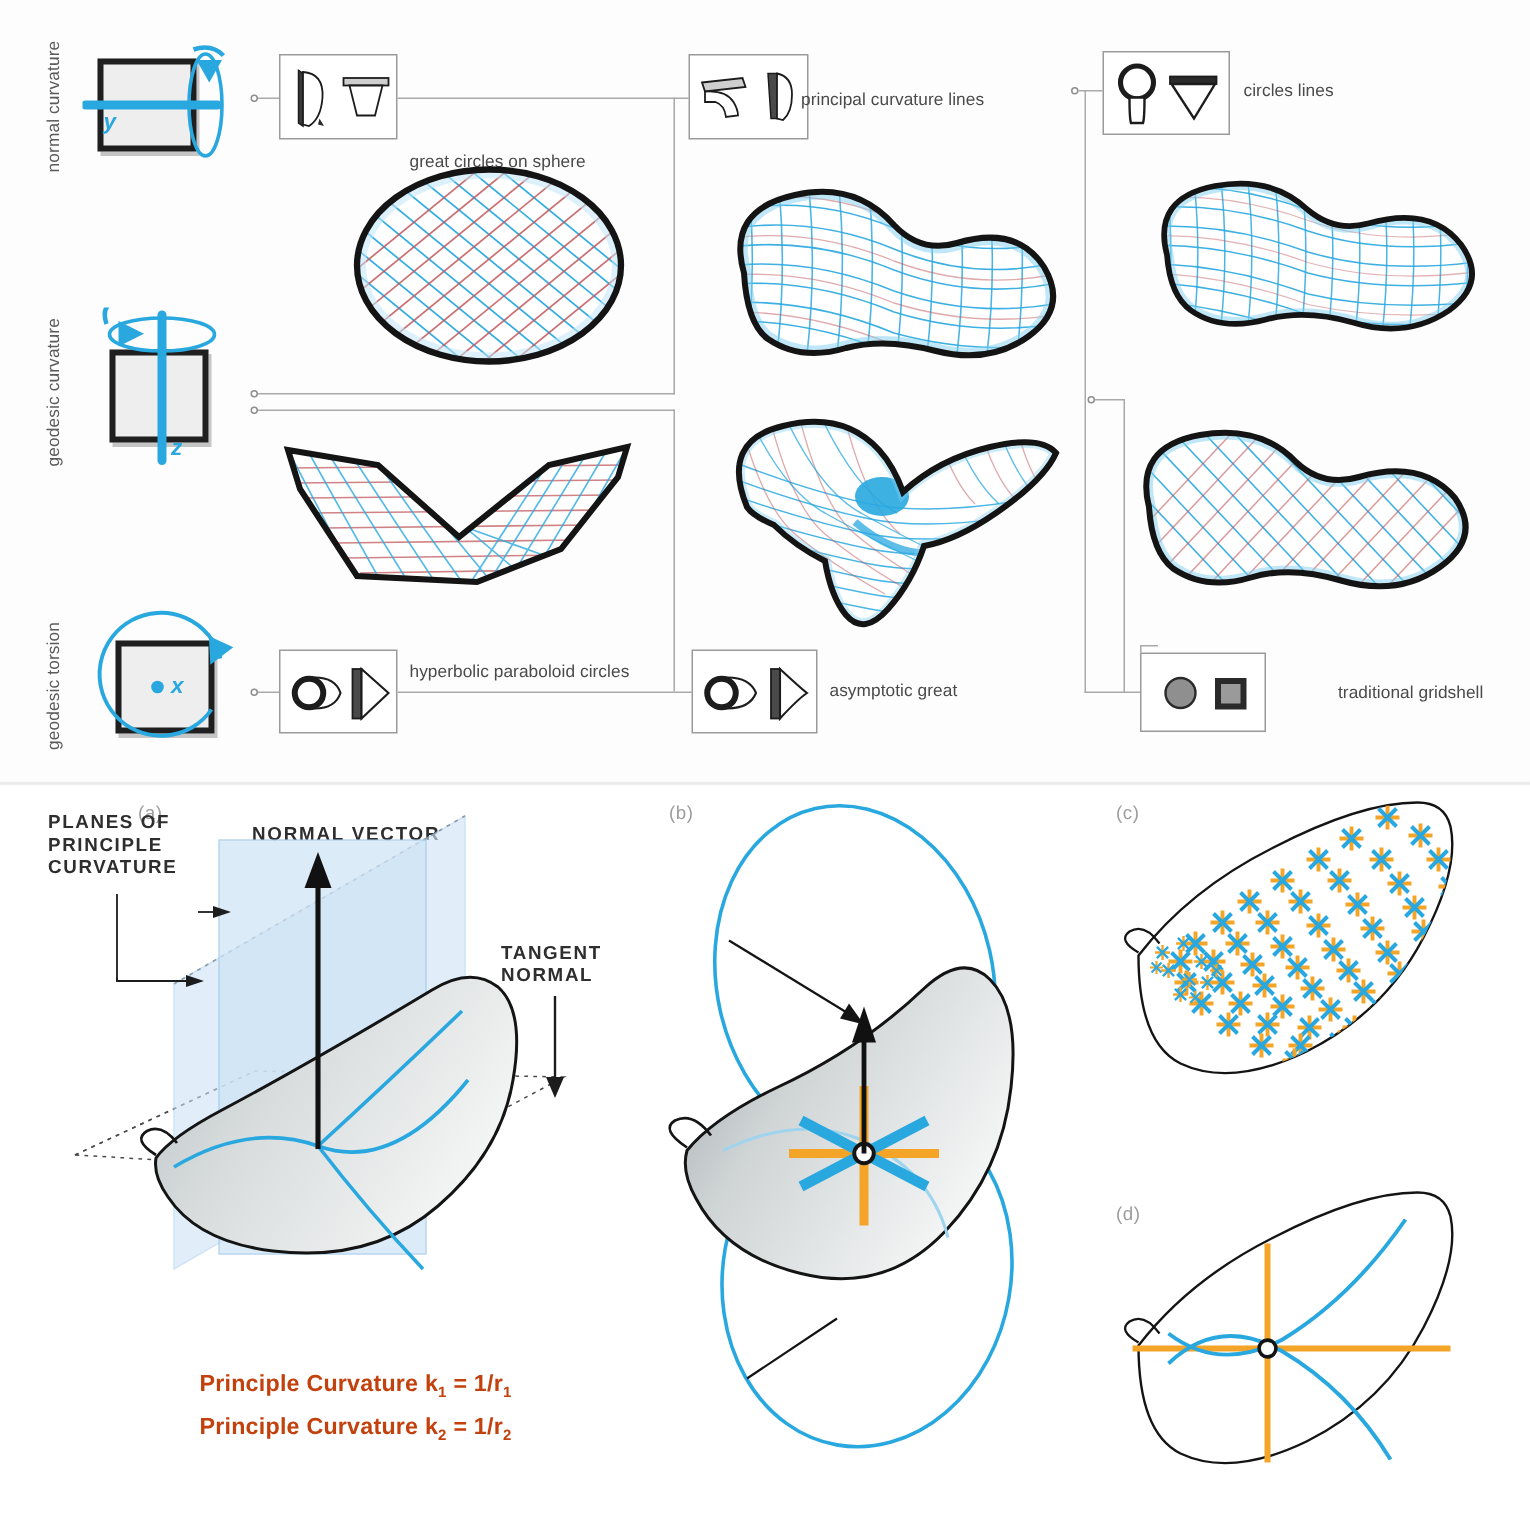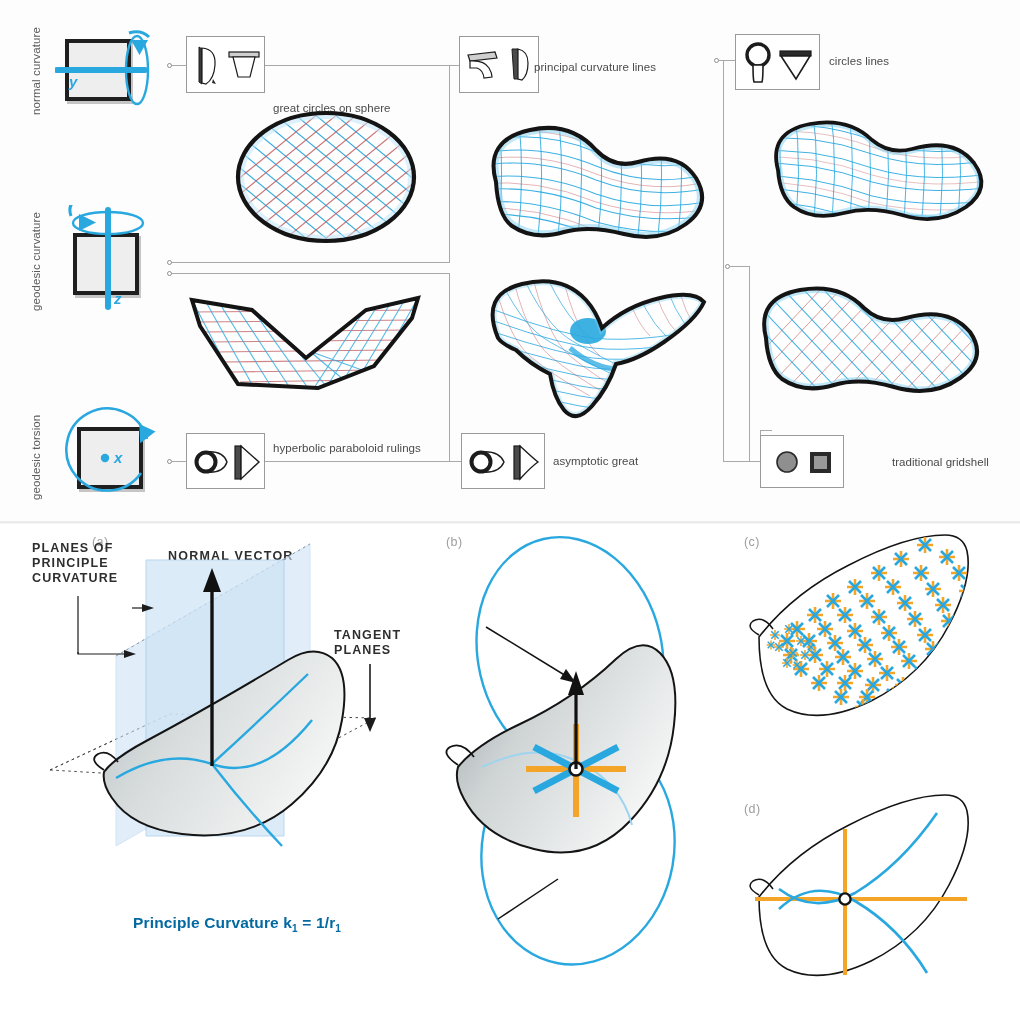--- a/index.html
+++ b/index.html
@@ -80,21 +80,21 @@
     font-weight:700;
     color:#2e2e2e;
     letter-spacing:1.1px;
     line-height:15px;
     white-space:pre-line;
   }
   .formula{
     position:absolute;
     font-size:15.5px;
     font-weight:700;
-    color:#0369a1;
+    color:#c2410c;
     letter-spacing:.15px;
     white-space:nowrap;
   }
   .formula sub{font-size:10px;}
 </style>
 </head>
 <body>
 
 <div id="root">
 
@@ -215,21 +215,21 @@
         <g>
           <path d="M18 18 q18 -2 22 10 q-4 12 -22 10 Z" fill="#ffffff" stroke="#1c1c1c" stroke-width="1.4"></path>
           <circle cx="19" cy="28" r="9.5" fill="#ffffff" stroke="#1c1c1c" stroke-width="4"></circle>
         </g>
         <g>
           <rect x="48" y="12" width="6" height="33" fill="#4a4a4a" stroke="#1c1c1c" stroke-width="1.2"></rect>
           <path d="M54 12 L72 28 L54 45 Z" fill="#ffffff" stroke="#1c1c1c" stroke-width="1.4"></path>
         </g>
       </svg>
     </div>
-    <div class="box-label" style="left:273px;top:442px;">hyperbolic paraboloid rulings</div>
+    <div class="box-label" style="left:273px;top:442px;">hyperbolic paraboloid circles</div>
 
     <div class="icon-box" style="left:461px;top:433px;width:84px;height:56px;">
       <svg width="84" height="56">
         <g>
           <path d="M18 18 q19 -2 24 10 q-5 12 -24 10 Z" fill="#ffffff" stroke="#1c1c1c" stroke-width="1.4"></path>
           <circle cx="19" cy="28" r="9.5" fill="#ffffff" stroke="#1c1c1c" stroke-width="4"></circle>
         </g>
         <g>
           <rect x="52" y="12" width="6" height="33" fill="#4a4a4a" stroke="#1c1c1c" stroke-width="1.2"></rect>
           <path d="M58 12 q14 13 18 16 q-6 4 -18 17 Z" fill="#ffffff" stroke="#1c1c1c" stroke-width="1.4"></path>
@@ -516,21 +516,21 @@
 
   <div id="bottom-section">
 
     <div class="panel-tag" style="left:92px;top:11px;">(a)</div>
 
     <div class="cap" style="left:32px;top:17px;">PLANES OF
 PRINCIPLE
 CURVATURE</div>
     <div class="cap" style="left:168px;top:25px;letter-spacing:1.2px;">NORMAL VECTOR</div>
     <div class="cap" style="left:334px;top:104px;">TANGENT
-PLANES</div>
+NORMAL</div>
 
     <div class="surf" style="left:20px;top:10px;">
       <svg width="420" height="340" viewBox="0 0 420 340">
 
         <path d="M30 236 L150 180 L356 184 L236 248 Z" fill="none" stroke="#4a4a4a" stroke-width="1" stroke-dasharray="2.5 3.5"></path>
         <path d="M30 236 L150 180" fill="none" stroke="#4a4a4a" stroke-width="1" stroke-dasharray="2.5 3.5"></path>
 
         <path d="M96 122 L290 10" fill="none" stroke="#4a4a4a" stroke-width="1" stroke-dasharray="2.5 3.5"></path>
 
         <path d="M96 122 L290 10 L290 200 L96 312 Z" fill="#cfe4f6" opacity=".62" stroke="#b5d4ef" stroke-width="1"></path>
@@ -570,20 +570,23 @@
 
         <g>
           <line x1="350" y1="130" x2="350" y2="188" stroke="#1c1c1c" stroke-width="1.6"></line>
           <path d="M344 184 L356 184 L350 198 Z" fill="#1c1c1c"></path>
         </g>
       </svg>
     </div>
 
     <div class="formula" style="left:133px;top:390px;">
       <span>Principle Curvature k</span><sub>1</sub><span> = 1/r</span><sub>1</sub>
+    </div>
+    <div class="formula" style="left:133px;top:419px;">
+      <span>Principle Curvature k</span><sub>2</sub><span> = 1/r</span><sub>2</sub>
     </div>
 
     <div class="panel-tag" style="left:446px;top:11px;">(b)</div>
 
     <div class="surf" style="left:430px;top:5px;">
       <svg width="300" height="450" viewBox="0 0 300 450">
 
         <ellipse cx="140" cy="125" rx="92" ry="118" fill="none" stroke="#29a8e0" stroke-width="2.4" transform="rotate(-13 140 125)"></ellipse>
         <ellipse cx="148" cy="320" rx="96" ry="116" fill="none" stroke="#29a8e0" stroke-width="2.4" transform="rotate(10 148 320)"></ellipse>
 

